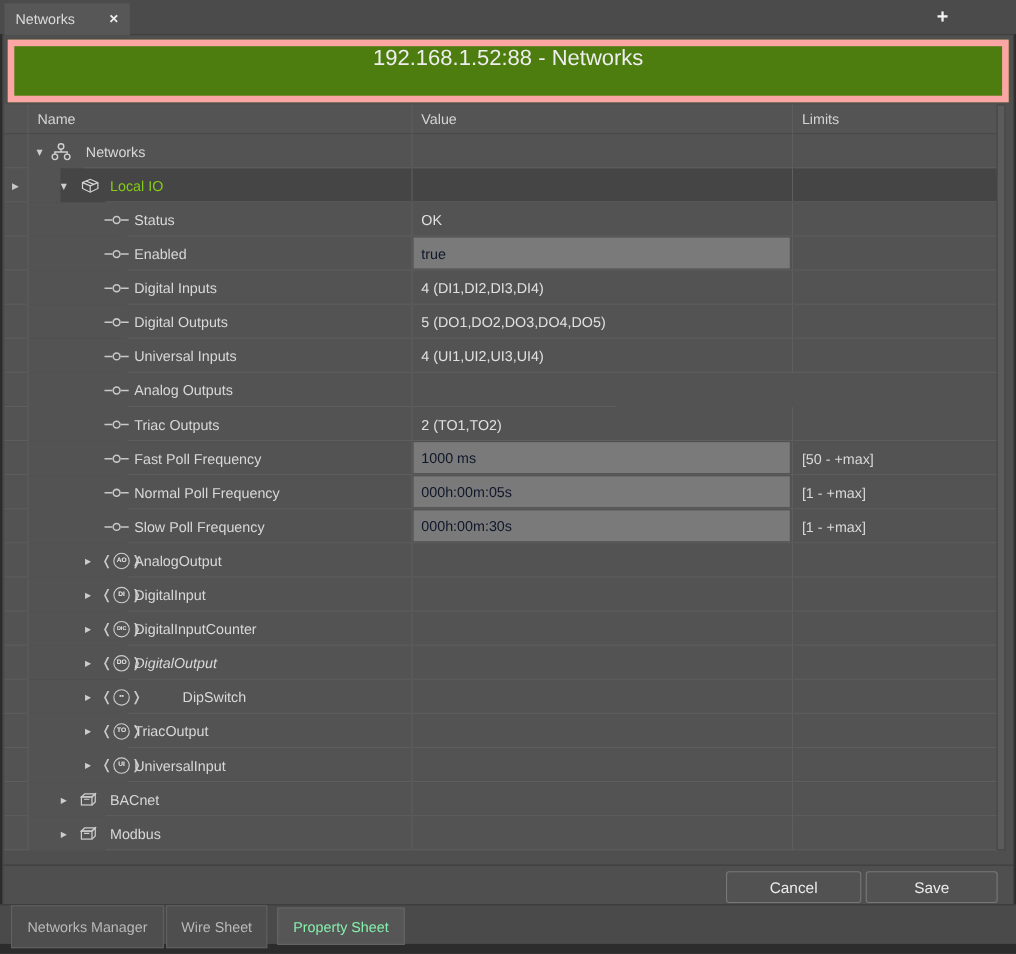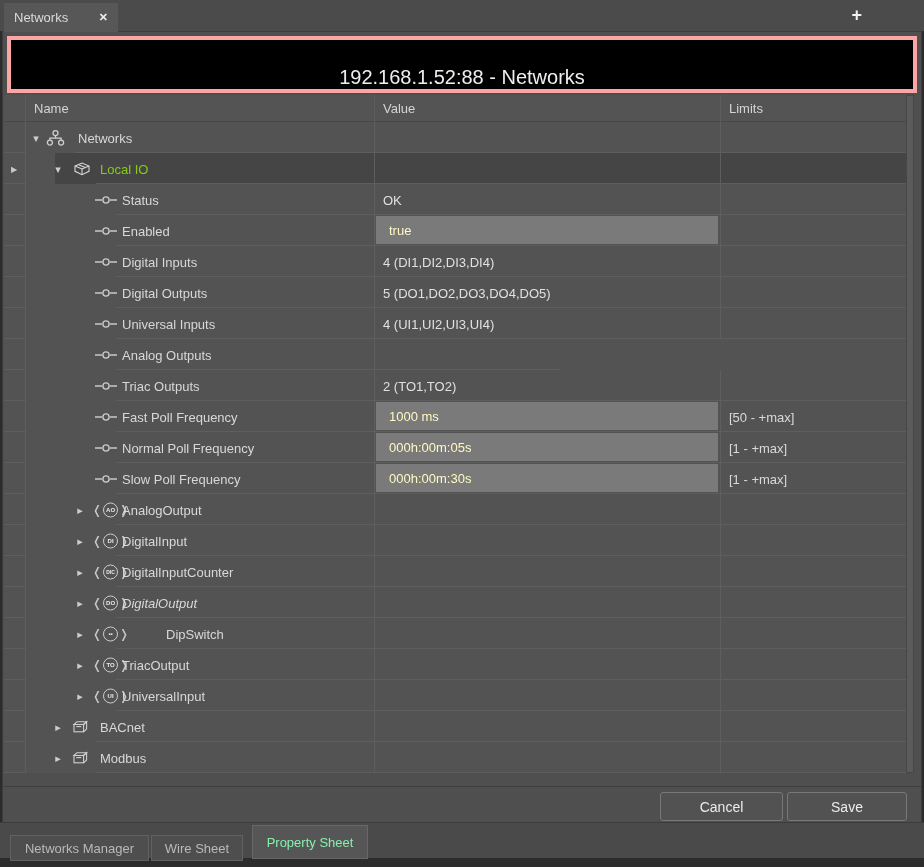--- a/index.html
+++ b/index.html
@@ -18,22 +18,22 @@
   .tabbar{position:absolute;left:0;top:0;width:924px;height:31px;background:var(--bg-bar)}
   .top-tab{position:absolute;left:4px;top:3px;width:114px;height:29px;background:var(--bg-tab);
            display:flex;align-items:center;padding:0 10px;gap:0;z-index:2;cursor:default}
   .top-tab .lbl{font-size:13px;color:#dadada;flex:1}
   .top-tab .x{font-size:11px;color:#ededed;font-weight:bold;margin-left:6px}
   .plus{position:absolute;top:4px;right:62px;font-size:18px;font-weight:bold;color:#f2f2f2;line-height:22px}
 
   
   .panel{position:absolute;left:2px;top:31px;width:920px;height:827px;background:var(--bg-panel);
          border:1px solid var(--line-dark)}
-  .titlebox{position:absolute;left:7px;top:36px;width:910px;height:57px;background:#000000;
-            border:4px solid #fca5a5;display:flex;align-items:flex-end;justify-content:center}
+  .titlebox{position:absolute;left:7px;top:36px;width:910px;height:57px;background:#4d7c0f;
+            border:6px solid #fca5a5;display:flex;align-items:flex-start;justify-content:center}
   .titlebox .t{font-size:20px;color:#eeeeee}
 
   
   .grid-head{position:absolute;left:4px;top:95px;width:902px;height:27px;display:flex;background:#545454}
   .grid-head .hc{position:relative;border-right:1px solid var(--line);display:flex;align-items:center;
                  padding-left:8px;font-size:13px;color:#d4d4d4}
   .grid-head .hc::after{content:"";position:absolute;left:0;right:0;bottom:0;height:1px;background:#474747}
   .hc.gut{width:22px;padding-left:0}
   .hc.c-name{width:349px}
   .hc.c-value{width:346px}
@@ -49,21 +49,21 @@
   .cell.limits{width:185px;border-right:none}
   .cell.gut::after,.cell.value::after,.cell.limits::after{content:"";position:absolute;left:0;right:0;bottom:0;height:1px;background:var(--line)}
   .name .sep{position:absolute;right:0;bottom:0;height:1px;background:var(--line)}
   .gut .marker{position:absolute;left:7px;top:50%;transform:translateY(-50%);font-size:8px;color:#c9c9c9}
   .arrow{position:absolute;top:50%;transform:translateY(-50%);font-size:11px;color:#cdcdcd;width:12px;text-align:center;cursor:default}
   .ricon{position:absolute;top:50%;transform:translateY(-50%);display:inline-flex;align-items:center}
   .rlabel{position:absolute;top:50%;transform:translateY(-50%);font-size:13px;color:var(--text);white-space:nowrap}
   .vtext{position:absolute;left:8px;top:50%;transform:translateY(-50%);font-size:13px;color:#e0e0e0;white-space:nowrap}
   .ltext{position:absolute;left:8px;top:50%;transform:translateY(-50%);font-size:13px;color:#d9d9d9;white-space:nowrap}
   .editfield{position:absolute;left:1px;right:2px;top:1px;bottom:2px;background:var(--edit);
-             color:#fef9c3;font-size:13px;display:flex;align-items:center;padding-left:13px;white-space:nowrap}
+             color:#0f172a;font-size:13px;display:flex;align-items:center;padding-left:7px;white-space:nowrap}
 
   
   .badge{display:inline-flex;align-items:center;gap:1px}
   .badge .br{font-size:12px;color:#c8c8c8;line-height:1}
   .badge .circ{width:15px;height:15px;border:1.2px solid #cdcdcd;border-radius:50%;
                display:flex;align-items:center;justify-content:center;
                font-size:6px;font-weight:bold;color:#ececec;letter-spacing:0}
 
   
   .scroll{position:absolute;left:906px;top:95px;width:8px;height:678px;background:#474747}
@@ -71,21 +71,21 @@
 
   
   .footline{position:absolute;left:3px;top:786px;width:918px;height:1px;background:#3e3e3e}
   .btn{position:absolute;top:792px;height:29px;background:#525252;border:1px solid #787878;
        border-radius:3px;color:#ececec;font-size:14px;display:flex;align-items:center;justify-content:center;cursor:default}
   .btn.cancel{left:660px;width:123px}
   .btn.save{left:787px;width:120px}
 
   
   .bottombar{position:absolute;left:0;top:822px;width:924px;height:36px;background:#4a4a4a;border-top:1px solid #3c3c3c}
-  .btab{position:absolute;top:12px;height:26px;background:#4e4e4e;border:1px solid #616161;
+  .btab{position:absolute;top:0;height:39px;background:#4e4e4e;border:1px solid #616161;
         display:flex;align-items:center;justify-content:center;font-size:13px;color:var(--text-dim);cursor:default}
   .btab.t0{left:10px;width:139px}
   .btab.t1{left:151px;width:92px}
   .btab.t2{left:252px;width:116px;top:2px;height:34px;background:#565656;border-color:#676767;color:#86efac}
 </style>
 </head>
 <body>
 
 <div class="tabbar">
   <div class="top-tab">

